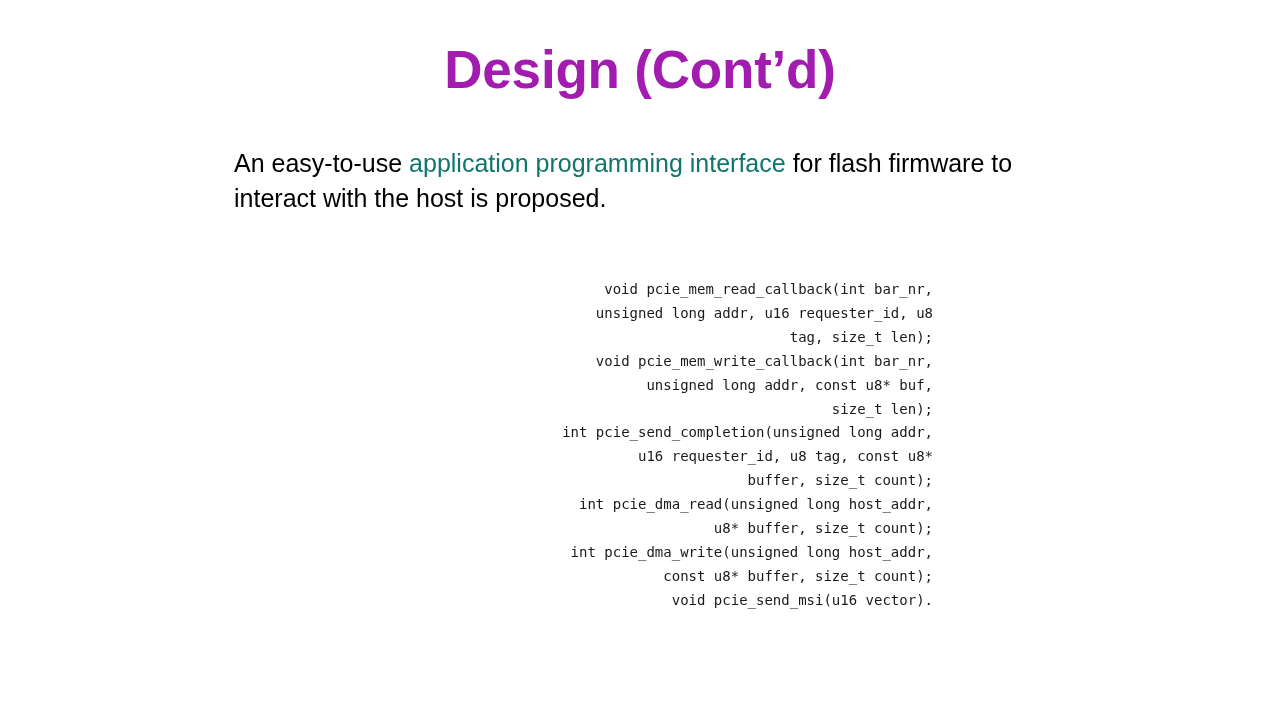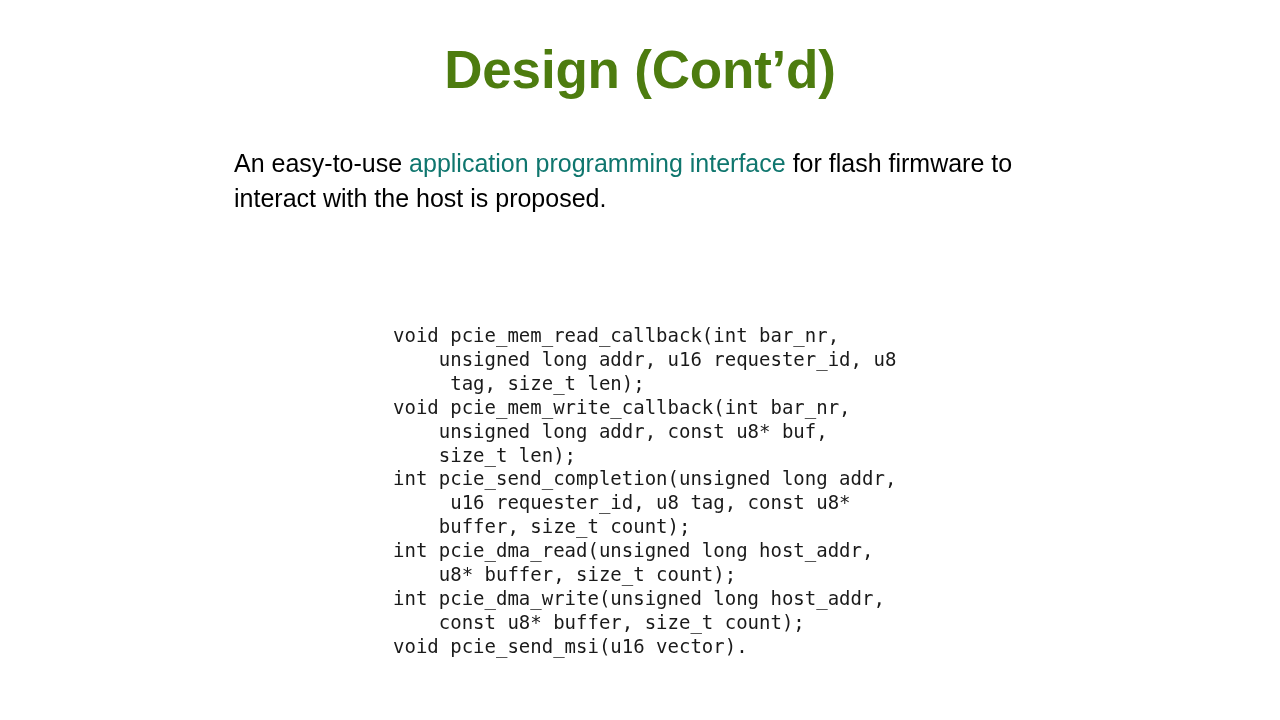--- a/index.html
+++ b/index.html
@@ -24,21 +24,21 @@
   
   .slide-title {
     position: absolute;
     left: 0;
     top: 40px;
     width: 1280px;
     text-align: center;
     font-family: "Liberation Sans", sans-serif;
     font-size: 53px;
     font-weight: bold;
-    color: #4d7c0f;
+    color: #a21caf;
     letter-spacing: -0.2px;
     line-height: 1.12;
     white-space: pre;
   }
 
   
   .body-text {
     position: absolute;
     left: 234px;
     top: 146px;
@@ -54,28 +54,27 @@
     color: #0f766e;
   }
 
   
   .code-block {
     position: absolute;
     left: 393px;
     top: 278px;
     width: 540px;
     font-family: "DejaVu Sans Mono", monospace;
-    font-size: 19px;
+    font-size: 14px;
     font-weight: normal;
     color: #1a1a1a;
     line-height: 23.9px;
     white-space: pre;
-    text-align: left;
+    text-align: right;
     letter-spacing: 0px;
-    margin-top: 46px;
   }
   .code-line {
     white-space: pre;
     display: block;
   }
 </style>
 </head>
 <body>
 
 <div class="slide">

